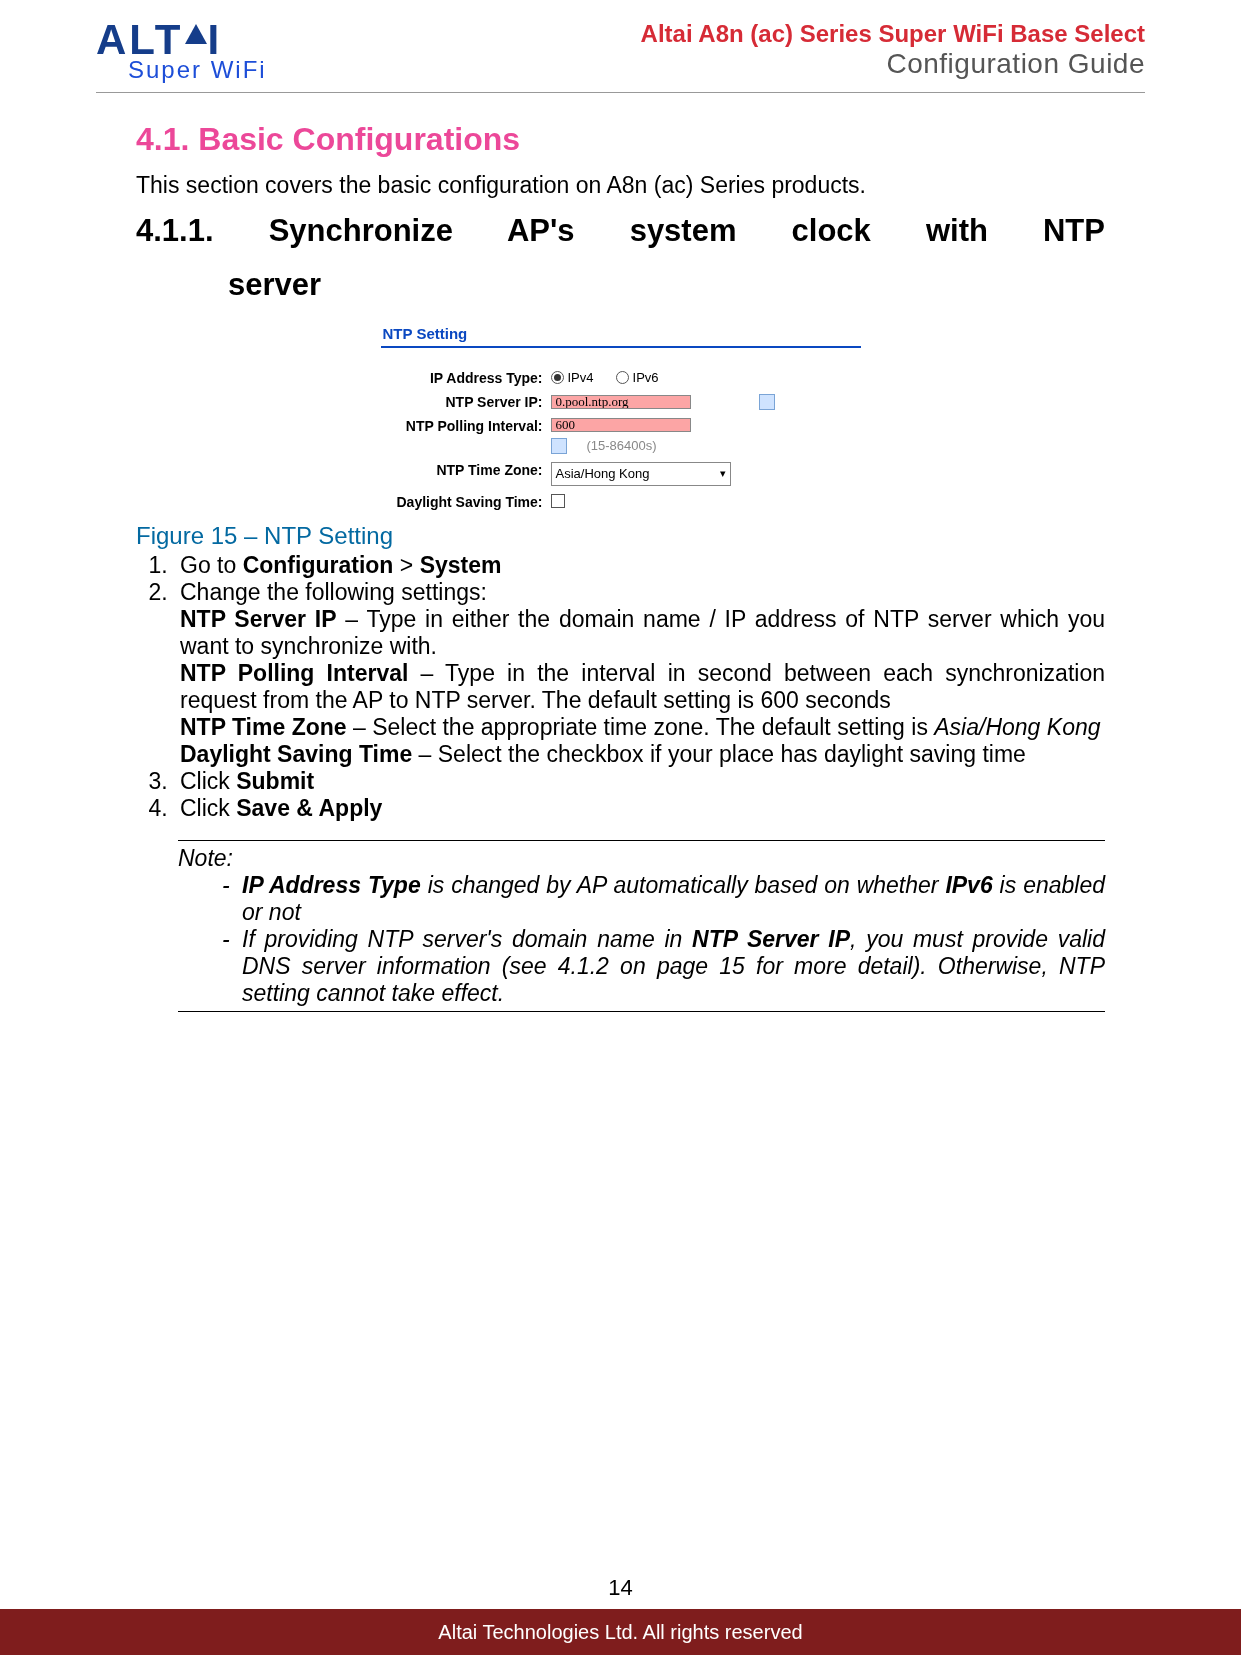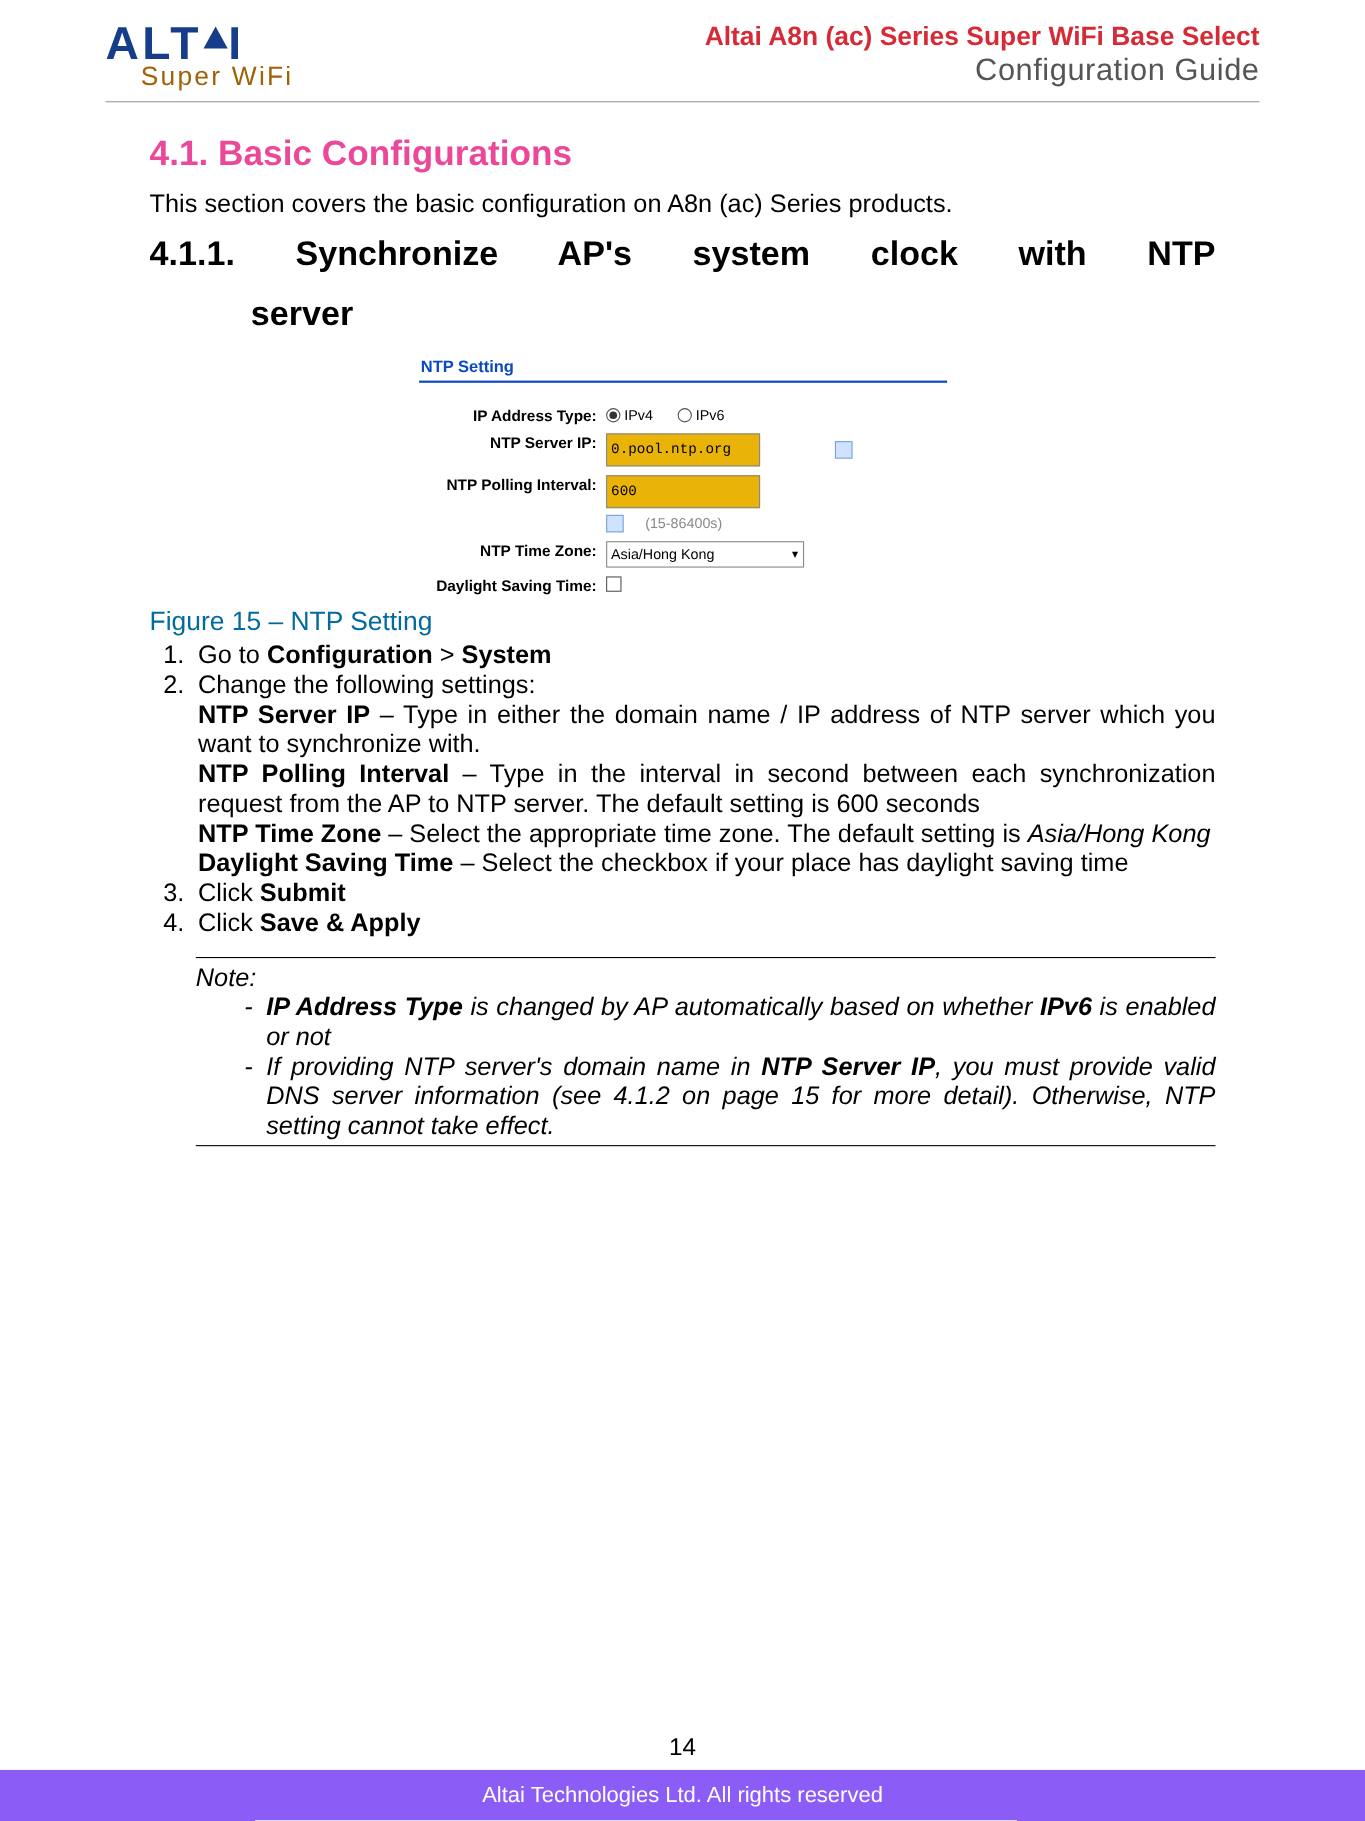--- a/index.html
+++ b/index.html
@@ -34,21 +34,21 @@
     .logo-tri {
       display:inline-block; width:0; height:0;
       border-left: 11px solid transparent;
       border-right: 11px solid transparent;
       border-bottom: 20px solid #153d8a;
       margin: 0 1px;
       transform: translateY(-6px);
     }
     .logo-sub {
       font-size: 24px;
-      color: #a16207;
+      color: #1d4ed8;
       font-weight: 400;
       letter-spacing: 2px;
       margin-left: 32px;
       margin-top: -4px;
     }
     .header-right { text-align: right; }
     .header-title {
       font-size: 24px;
       font-weight: 700;
       color: #d62b36;
@@ -104,22 +104,22 @@
       font-size: 14px;
       color:#000;
       padding-right: 8px;
     }
     .ntp-field { flex:1; display:flex; align-items:center; gap:4px; }
     .radio-dot {
       display:inline-block; width:13px; height:13px; border:1px solid #555; border-radius:50%; background:#fff; position:relative;
     }
     .radio-dot.checked::after{content:""; position:absolute; width:7px; height:7px; background:#333; border-radius:50%; top:2px; left:2px;}
     .text-input {
-      border:1px solid #888; height:30px; font-size:13px; padding:1px 4px; background:#eab308;
-      font-family: Liberation Mono, monospace;
+      border:1px solid #888; height:14px; font-size:13px; padding:1px 4px; background:#fca5a5;
+      font-family: Liberation Serif, serif;
     }
     .text-input.ip { width:140px; }
     .text-input.poll { width:140px; }
     .select-input {
       border:1px solid #888; height:24px; width:180px; font-size:13px; padding:1px 4px; background:#fff;
     }
     .hint { color:#888; font-size:13px; }
     .small-icon{
       display:inline-block;width:16px;height:16px; background:#cfe3ff; border:1px solid #7aa4d6;
     }
@@ -139,21 +139,21 @@
       font-style: italic;
     }
     .note-item { display:flex; margin-left: 44px; text-align: justify;}
     .note-item .dash { width:20px; flex-shrink:0; }
     .note-item .text { flex:1; }
     .pagenum {
       position:absolute; bottom:54px; left:0; right:0; text-align:center; font-size:22px;
     }
     .footer-bar {
       position:absolute; bottom:0; left:0; right:0; height:46px;
-      background:#8b5cf6; color:#fff; display:flex; align-items:center; justify-content:center;
+      background:#7f1d1d; color:#fff; display:flex; align-items:center; justify-content:center;
       font-size:20px;
     }
     .chev { font-size:11px; }
   </style>
 </head>
 <body>
 
 <div class="page">
   <div class="header">
     <div class="logo-wrap">

